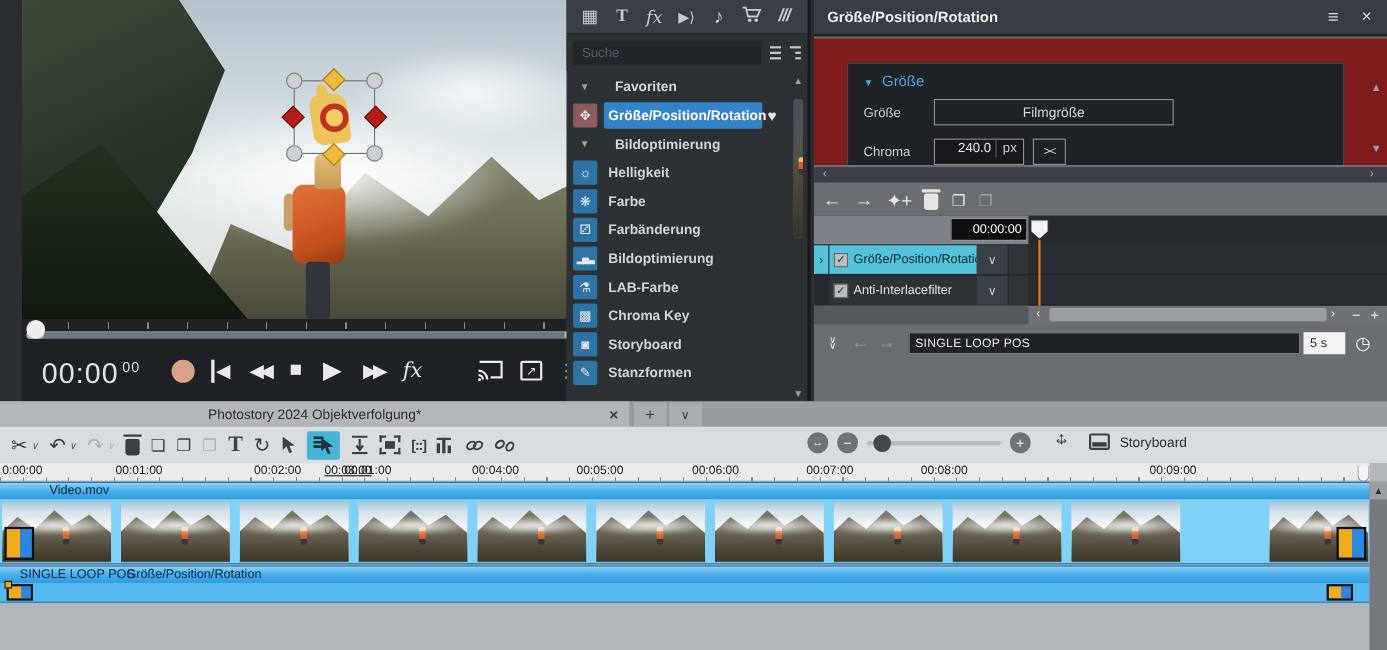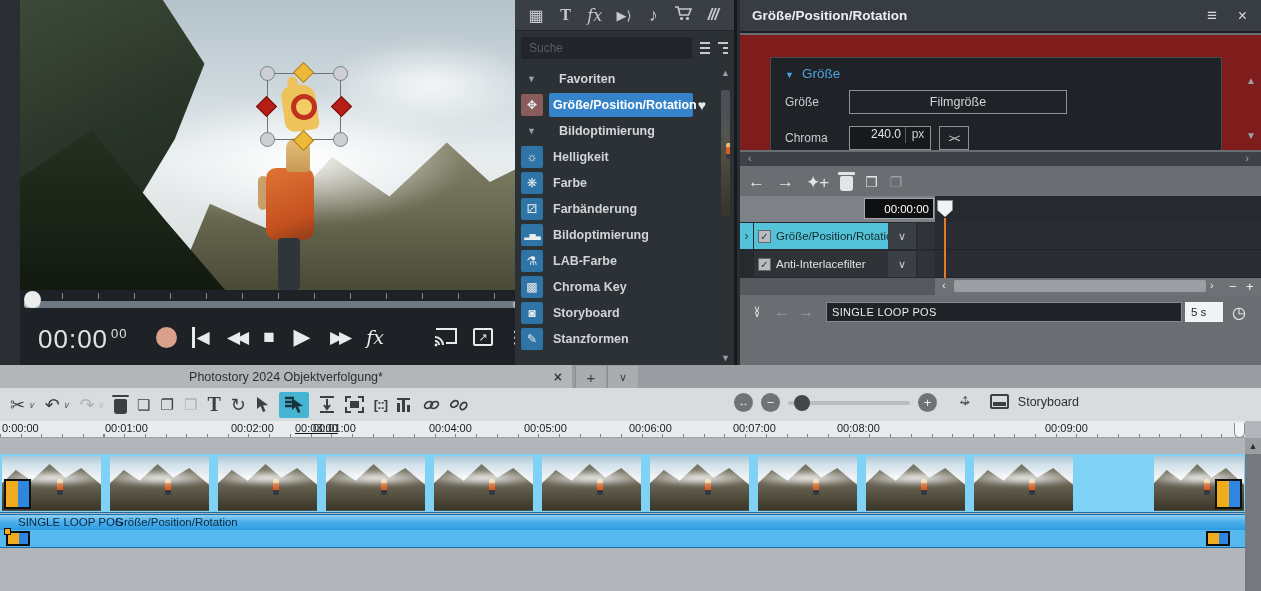--- a/index.html
+++ b/index.html
@@ -567,20 +567,23 @@
       <span class="rl" style="left:524px;">00:05:00</span>
       <span class="rl" style="left:629px;">00:06:00</span>
       <span class="rl" style="left:733px;">00:07:00</span>
       <span class="rl" style="left:837px;">00:08:00</span>
 
       <span class="rl" style="left:1045px;">00:09:00</span>
       <span class="endmark"></span>
     </div>
 
     <div class="trackzone">
+      <div class="trk-head trk1-head">
+          <span>Video.mov</span>
+        </div>
       <div class="thumbrow">
         <div class="thumb">
             <span class="fog"></span>
             <span class="clipmark l"></span>
           </div>
         <div class="thumb">
             <span class="fog"></span>
           </div>
         <div class="thumb">
             <span class="fog"></span>

